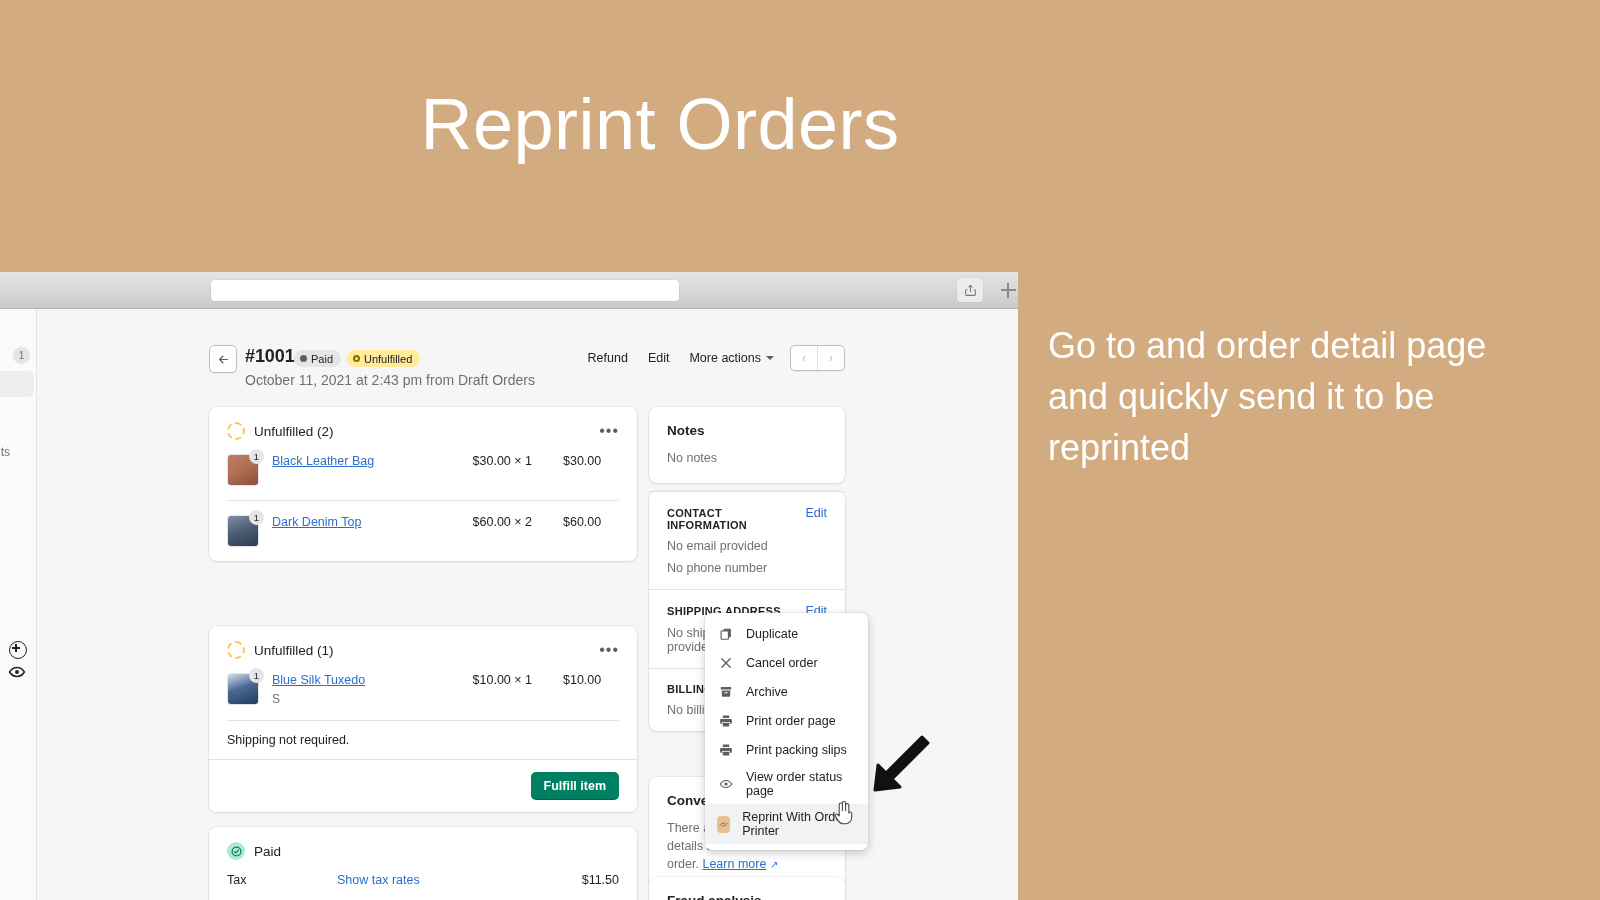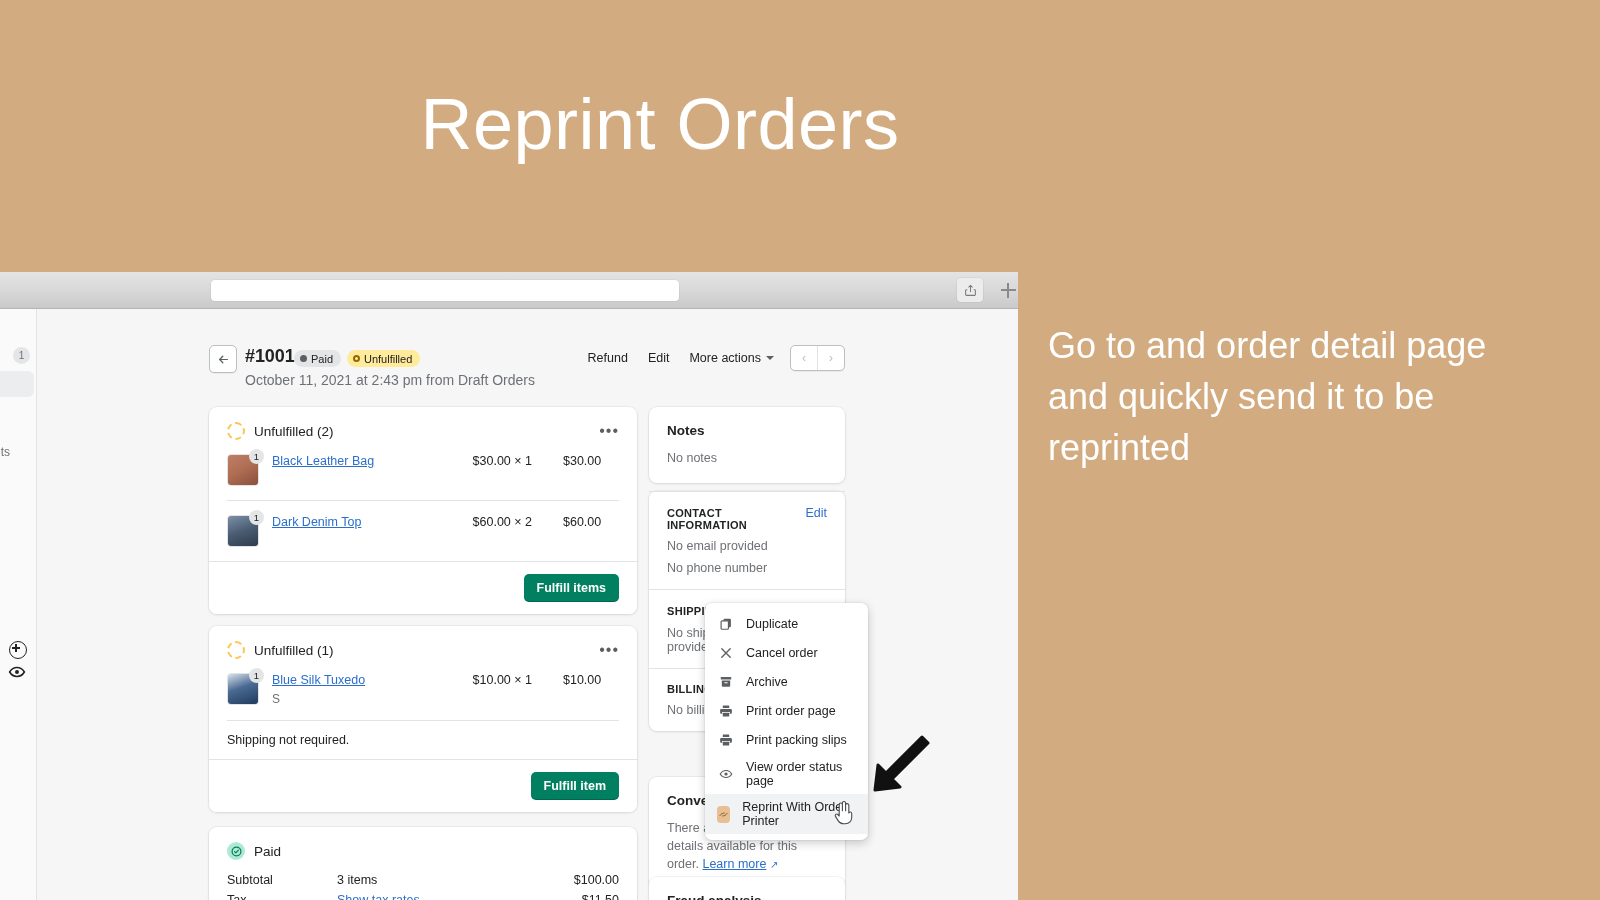--- a/index.html
+++ b/index.html
@@ -381,21 +381,21 @@
     font-size: 12.5px;
     color: #2c6ecb;
   }
   .side-val { font-size: 12.5px; color: #6d7175; margin-top: 8px; }
   .ext-link { color: #2c6ecb; text-decoration: underline; }
 
   
   .dropdown {
     position: absolute;
     left: 705px;
-    top: 331px;
+    top: 341px;
     width: 163px;
     background: #ffffff;
     border-radius: 7px;
     box-shadow: 0 0 0 1px rgba(63,63,68,0.05), 0 3px 10px rgba(23,24,24,0.22);
     padding: 6px 0;
     z-index: 40;
   }
   .dd-item {
     display: flex;
     align-items: center;
@@ -531,23 +531,20 @@
         <div class="line-item">
           <div class="thumb">
             <div class="thumb-img" style="background:linear-gradient(160deg,#7d90a8 0%,#4a5c72 50%,#2e3b4c 100%);"></div>
             <span class="qty-bubble">1</span>
           </div>
           <div>
             <div class="li-name">Dark Denim Top</div>
           </div>
           <div class="li-mid">$60.00 × 2</div>
           <div class="li-total">$60.00</div>
-        </div>
-        <div class="card-footer">
-          <div class="btn-primary">Fulfill items</div>
         </div>
       </div>
 
       <div class="card col-main" style="top:317px;">
         <div class="card-title-row">
           <span class="status-ring"></span>
           <span class="card-title">Unfulfilled (1)</span>
           <span class="ellipsis">•••</span>
         </div>
         <div class="line-item">
@@ -574,25 +571,20 @@
           <span class="status-check">
             <svg width="11" height="11" viewBox="0 0 20 20" fill="none" stroke="#008060" stroke-width="2.2" stroke-linecap="round" stroke-linejoin="round">
               <circle cx="10" cy="10" r="8"></circle>
                 <path d="M6.4 10.2l2.4 2.4 4.6-5"></path>
             </svg>
           </span>
           <span class="card-title">Paid</span>
         </div>
         <div style="height:10px"></div>
         <div class="tot-row">
-          <span class="tot-label">Subtotal</span>
-          <span class="tot-mid">3 items</span>
-          <span class="tot-val">$100.00</span>
-        </div>
-        <div class="tot-row">
           <span class="tot-label">Tax</span>
           <span class="tot-mid" style="color:#2c6ecb;">Show tax rates</span>
           <span class="tot-val">$11.50</span>
         </div>
 
       </div>
 
       <div class="card col-side" style="top:98px;">
         <div class="card-pad">
           <div class="side-h">Notes</div>

